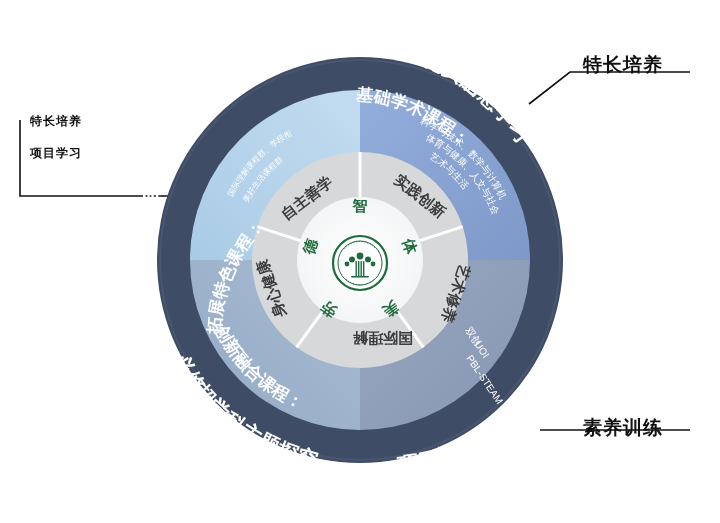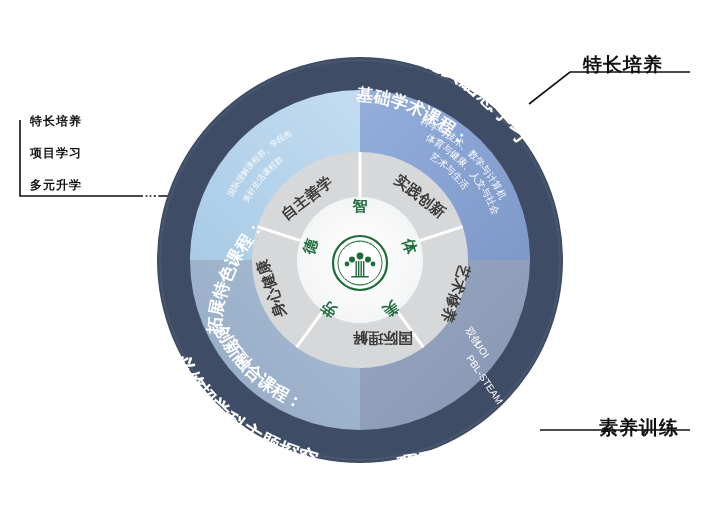--- a/index.html
+++ b/index.html
@@ -32,25 +32,24 @@
   .inner-text { font-weight: bold; fill: #3c3c3c; }
   .core-text { font-weight: bold; fill: #1f6b3c; }
 </style>
 </head>
 <body>
 
 <div id="stage">
 
   <div class="outer-label" style="left:583px; top:52px;">特长培养</div>
 
-  <div class="outer-label" style="left:599px; top:415px;">素养训练</div>
+  <div class="outer-label" style="left:583px; top:415px;">素养训练</div>
 
   <div class="outer-label outer-label-small" style="left:30px; top:113px;">特长培养</div>
   <div class="outer-label outer-label-small" style="left:30px; top:145px;">项目学习</div>
-  <div class="outer-label outer-label-small" style="left:30px; top:177px;">多元升学</div>
 
   <svg id="diagram" width="720" height="523" viewBox="0 0 720 523">
     <defs>
 
       <path id="arcOuterTopRight" d="M 360,260 m -18,-212 a 212,212 0 0 1 212,212" fill="none"></path>
       <path id="arcOuterTop" d="M 360,260 m -150,-150 a 212,212 0 0 1 140,-62" fill="none"></path>
       <path id="arcOuterLeft" d="M 360,260 m -212,0 a 212,212 0 0 1 100,-187" fill="none"></path>
       <path id="arcOuterBottom" d="M 360,260 m -190,95 a 212,212 0 0 0 195,117" fill="none"></path>
       <path id="arcOuterBottomRight" d="M 360,260 m 30,212 a 212,212 0 0 0 180,-112" fill="none"></path>
 

